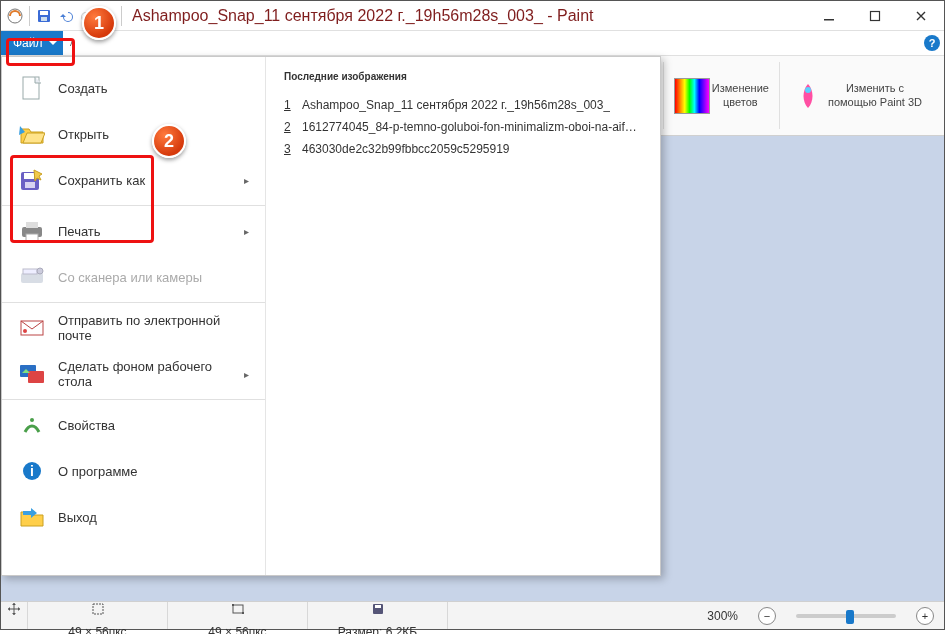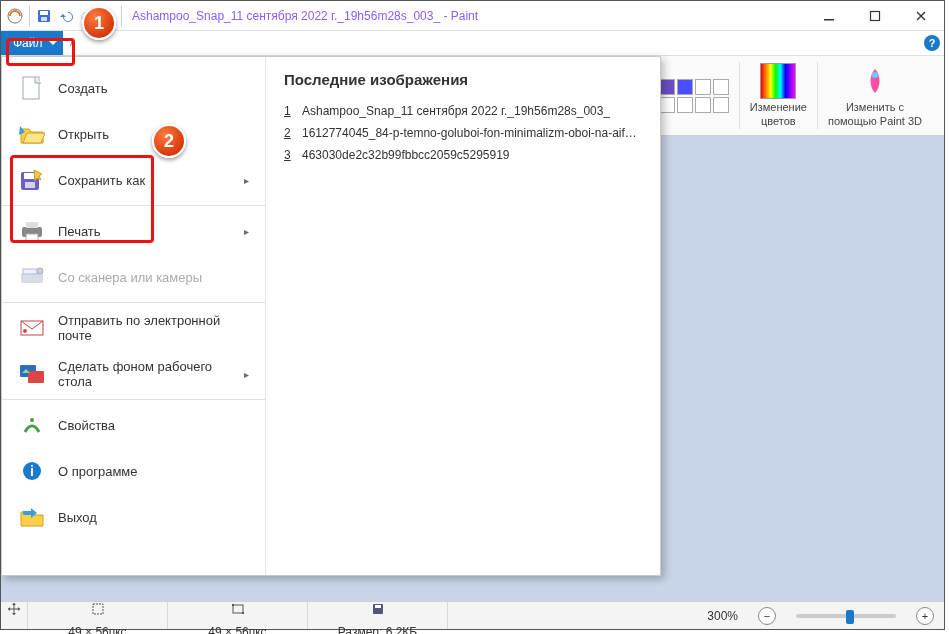--- a/index.html
+++ b/index.html
@@ -6,21 +6,21 @@
   body { background: #fff; width: 949px; height: 634px; overflow: hidden; position: relative; }
 
   .window { border: 1px solid #555; width: 945px; height: 630px; position: relative; display: flex; flex-direction: column; background: #fff; }
 
   
   .titlebar { height: 30px; display: flex; align-items: center; background: #fff; border-bottom: 1px solid #e0e0e0; position: relative; }
   .qat { display: flex; align-items: center; height: 100%; padding: 0 4px; gap: 2px; }
   .qat-icon { width: 20px; height: 20px; display:flex; align-items:center; justify-content:center; }
   .qat-sep { height: 20px; border-left: 1px solid #ccc; margin: 0 2px; }
   .qat-drop { width: 15px; display:flex; align-items:center; justify-content:center; }
-  .title-text { font-size: 12px; color: #8b5cf6; padding-left: 8px; white-space: nowrap; }
+  .title-text { font-size: 16px; color: #7f1d1d; padding-left: 8px; white-space: nowrap; }
   .win-controls { margin-left: auto; display: flex; height: 100%; }
   .win-btn { width: 46px; height: 100%; display:flex; align-items:center; justify-content:center; font-size: 14px; color:#333; }
 
   
   .menubar { height: 25px; background: #fff; border-bottom: 1px solid #e0e0e0; display:flex; align-items:stretch; position:relative; }
   .file-tab { background: #1979ca; color:#fff; font-size:12px; display:flex; align-items:center; padding: 0 20px 0 12px; cursor:pointer; position:relative; }
   .file-tab:after { content:""; position:absolute; right:6px; top:50%; border:4px solid transparent; border-top-color:#fff; transform:translateY(-2px);}
   .help-icon { margin-left:auto; width:24px; display:flex; align-items:center; justify-content:center; }
   .help-circle { width:16px; height:16px; border-radius:50%; background:#1979ca; color:#fff; font-size:11px; font-weight:bold; display:flex; align-items:center; justify-content:center; }
   .collapse-ribbon { width:20px; display:flex; align-items:center; justify-content:center; font-size:10px; color:#555;}
@@ -29,28 +29,28 @@
   .backstage { position:absolute; left:0; top:55px; width:660px; height:520px; background:#fff; border:1px solid #c9c9c9; box-shadow: 3px 3px 8px rgba(0,0,0,0.25); display:flex; z-index:20; }
   .bs-left { width: 270px; display:flex; flex-direction:column; padding: 8px 0; }
   .bs-item { display:flex; align-items:center; height:46px; padding: 0 16px; gap:12px; font-size:13px; color:#333; position:relative; }
   .bs-item.disabled { color:#aaa; }
   .bs-item .label { flex:1; }
   .bs-item .arrow { color:#666; font-size:10px; }
   .bs-separator { height:0; border-top:1px solid #e0e0e0; margin:2px 0; }
   .bs-icon { width:28px; height:28px; display:flex; align-items:center; justify-content:center; }
 
   .bs-right { flex:1; border-left:1px solid #e5e5e5; padding: 14px 18px; }
-  .bs-right h4 { font-size:15px; font-weight:600; margin-bottom:12px; color:#333;}
+  .bs-right h4 { font-size:10px; font-weight:600; margin-bottom:12px; color:#333;}
   .recent-item { display:flex; align-items:center; gap:8px; font-size:12px; color:#333; padding:4px 0; }
   .recent-item .num { text-decoration:underline; width:10px; }
   .recent-item .txt { white-space:nowrap; overflow:hidden; text-overflow:ellipsis; max-width:340px; }
 
   
   .ribbon-area { position:absolute; right:0; top:55px; left:0; height:80px; border-bottom:1px solid #d0d0d0; background:#fafafa; display:flex; align-items:flex-start; justify-content:flex-end; padding:6px 12px; z-index:5;}
-  .ribbon-group { display:flex; flex-direction:column; align-items:center; gap:2px; padding:0 10px; border-left:1px solid #e0e0e0; height:100%; justify-content:center;}
+  .ribbon-group { display:flex; align-items:center; gap:2px; padding:0 10px; border-left:1px solid #e0e0e0; height:100%; justify-content:center;}
   .ribbon-group:first-child{ border-left:none;}
   .swatch-grid { display:grid; grid-template-columns:repeat(4, 16px); grid-auto-rows:16px; gap:2px; }
   .swatch { border:1px solid #aaa; }
   .ribbon-label { font-size:11px; color:#444; text-align:center; line-height:1.2; }
   .rainbow { width:36px; height:36px; background: linear-gradient(90deg, #f00,#ff8000,#ffff00,#00ff00,#00ffff,#0000ff,#8000ff,#ff00ff); border:1px solid #999;}
   .paint3d-icon { width:36px; height:36px; display:flex; align-items:center; justify-content:center;}
 
   
   .canvas-area { position:absolute; left:0; right:0; top:135px; bottom:28px; background:#c8d4e8; z-index:1; }
 

